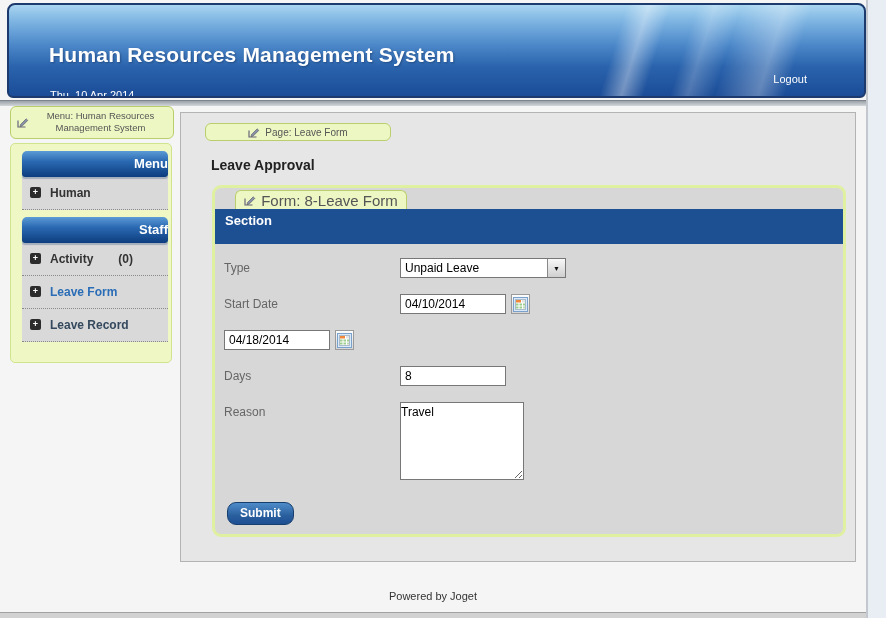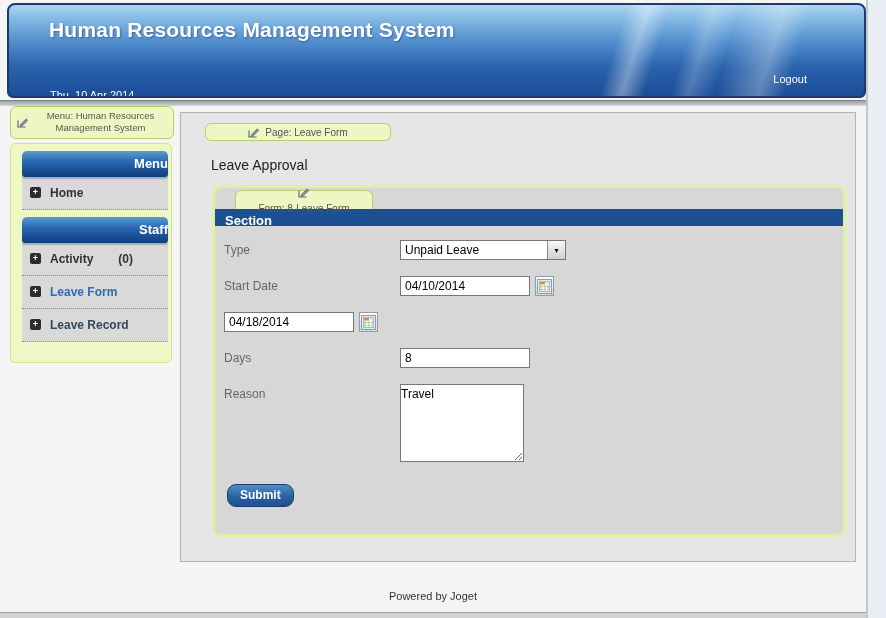--- a/index.html
+++ b/index.html
@@ -12,21 +12,21 @@
   
   .header { position:absolute; left:7px; top:3px; width:859px; height:95px;
     border:2px solid #1c3a6e; border-radius:8px 8px 6px 6px; overflow:hidden;
     background:
       linear-gradient(107deg, rgba(255,255,255,0) 0%, rgba(255,255,255,0) 70%,
         rgba(255,255,255,.38) 72.5%, rgba(255,255,255,0) 75%,
         rgba(255,255,255,0) 78%, rgba(255,255,255,.22) 80%,
         rgba(255,255,255,0) 83%, rgba(255,255,255,.30) 88%, rgba(255,255,255,0) 91%),
       linear-gradient(180deg,#a9d5f0 0%, #7db4e2 18%, #4a86c8 45%, #2a63ac 68%, #1b4c97 100%);
   }
-  .h-title { position:absolute; left:40px; top:13px; font-size:21px; font-weight:bold;
+  .h-title { position:absolute; left:40px; top:38px; font-size:21px; font-weight:bold;
              color:#fff; text-shadow:1px 1px 2px rgba(20,40,80,.45); letter-spacing:.2px; }
   .h-date  { position:absolute; left:41px; top:84px; font-size:11px; color:#fff; }
   .h-logout{ position:absolute; right:57px; top:68px; font-size:11px; color:#fff; cursor:pointer; }
   .header-bar { position:absolute; left:0; top:100px; width:866px; height:6px;
     background:linear-gradient(#9ba1a8,#d2d6da); border-top:1px solid #7e848b; }
 
   
   .badge { display:flex; align-items:center; justify-content:center; gap:5px;
     background:#edf7c3; border:1px solid #b9cf6d; border-radius:6px;
     color:#555; cursor:pointer; }
@@ -50,32 +50,32 @@
     color:#fff; font-size:9px; line-height:11px; text-align:center;
     font-weight:bold; flex:none; }
   .item-count { margin-left:16px; }
   .c-blue  { color:#2a6db6; }
   .c-slate { color:#34495e; }
 
   
   .main { position:absolute; left:180px; top:112px; width:676px; height:450px;
     background:#e6e6e6; border:1px solid #b3b3b3; }
   .page-badge { margin:10px 0 0 24px; width:186px; height:18px; font-size:10px; }
-  .heading { margin:16px 0 0 30px; font-size:14px; font-weight:normal; color:#222; }
+  .heading { margin:16px 0 0 30px; font-size:14px; font-weight:bold; color:#222; }
   .form-box { margin:12px 0 0 31px; width:634px; height:352px; background:#d7d7d7;
     border:3px solid #dff0a1; border-radius:9px; padding-top:2px; overflow:hidden; }
-  .form-tab { margin-left:20px; width:138px; height:19px; font-size:10px;
-    border-radius:6px 6px 0 0; border-bottom:none;flex-direction:column; }
-  .section-bar { height:17px; background:#1d4f93; color:#fff; font-weight:bold;
+  .form-tab { margin-left:20px; width:172px; height:19px; font-size:15px;
+    border-radius:6px 6px 0 0; border-bottom:none; }
+  .section-bar { height:35px; background:#1d4f93; color:#fff; font-weight:bold;
     font-size:13px; line-height:24px; padding-left:10px; }
   .rows { padding:14px 0 0 9px; }
   .row { display:flex; margin-bottom:16px; }
   .row .f-label { width:176px; font-size:12px; color:#666; padding-top:3px; }
 
-  .text-input { width:130px; height:20px; border:1px solid #777; font-size:12px;
+  .text-input { width:106px; height:20px; border:1px solid #777; font-size:12px;
     padding:1px 4px; font-family:inherit; background:#fff; }
   .select-box { width:166px; height:20px; border:1px solid #777; background:#fff;
     display:flex; cursor:pointer; }
   .select-value { flex:1; font-size:12px; padding:2px 0 0 4px; color:#000;
     white-space:nowrap; overflow:hidden; }
   .select-btn { width:18px; background:linear-gradient(#f8f8f8,#cfcfcf);
     border-left:1px solid #888; display:flex; align-items:center;
     justify-content:center; font-size:7px; color:#111; }
   .cal-btn { margin-left:5px; width:19px; height:20px; border:1px solid #9a9a9a;
     background:linear-gradient(#fdfdfd,#d6d6d6); display:flex; align-items:center;
@@ -112,21 +112,21 @@
         <path d="M3.5 7.5 L9.2 1.8 L10.8 3.4 L5.1 9.1 L3 9.6 Z" fill="#8892a6" stroke="#556" stroke-width="0.6"></path>
       </svg>
       <span>Menu: Human Resources Management System</span>
     </div>
 
     <div class="side-box">
       <div class="menu-section">
         <div class="menu-header">Menu</div>
         <div class="menu-item">
           <span class="bullet-icon">+</span>
-          <span>Home</span>
+          <span>Human</span>
         </div>
       </div>
 
       <div class="menu-section">
         <div class="menu-header">Staff</div>
         <div class="menu-item">
           <span class="bullet-icon">+</span>
           <span>Activity</span>
           <span class="item-count">(0)</span>
         </div>

